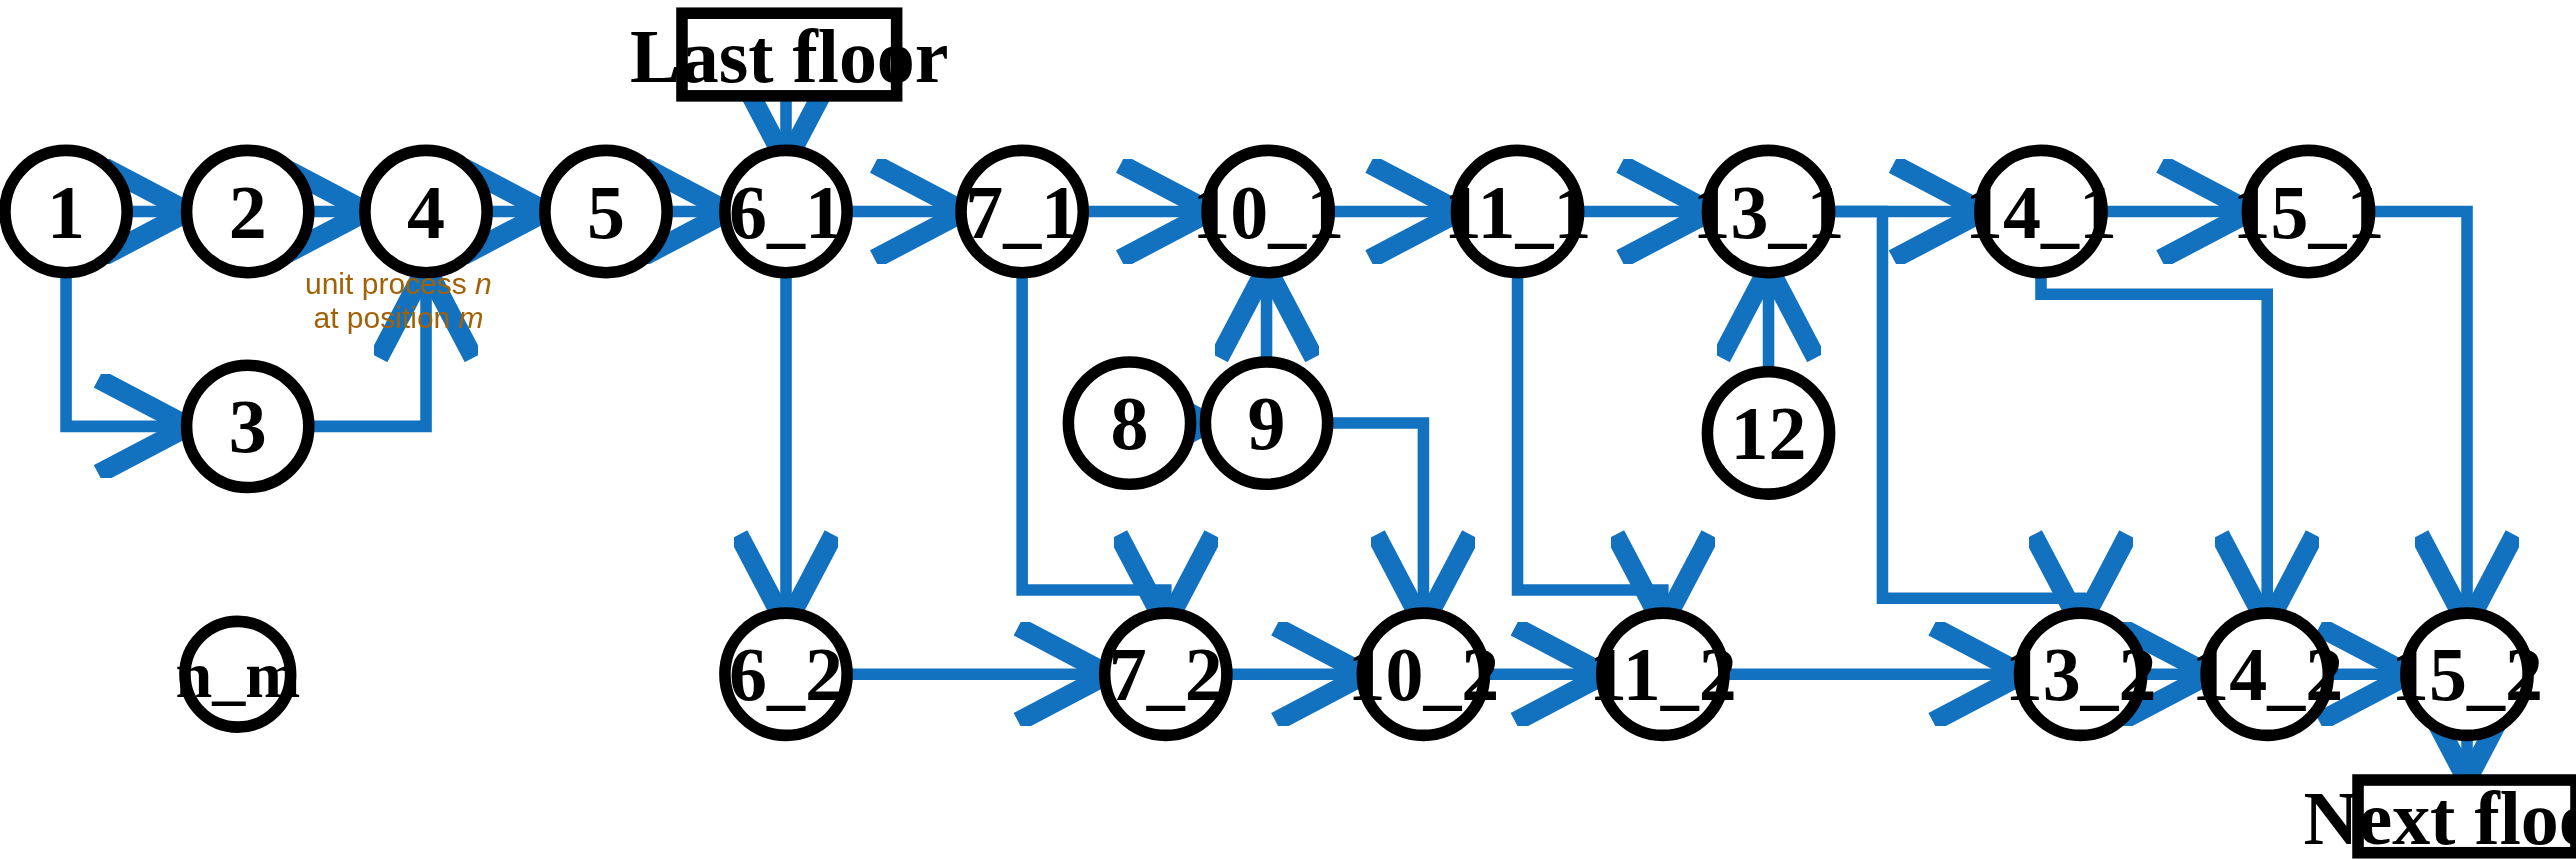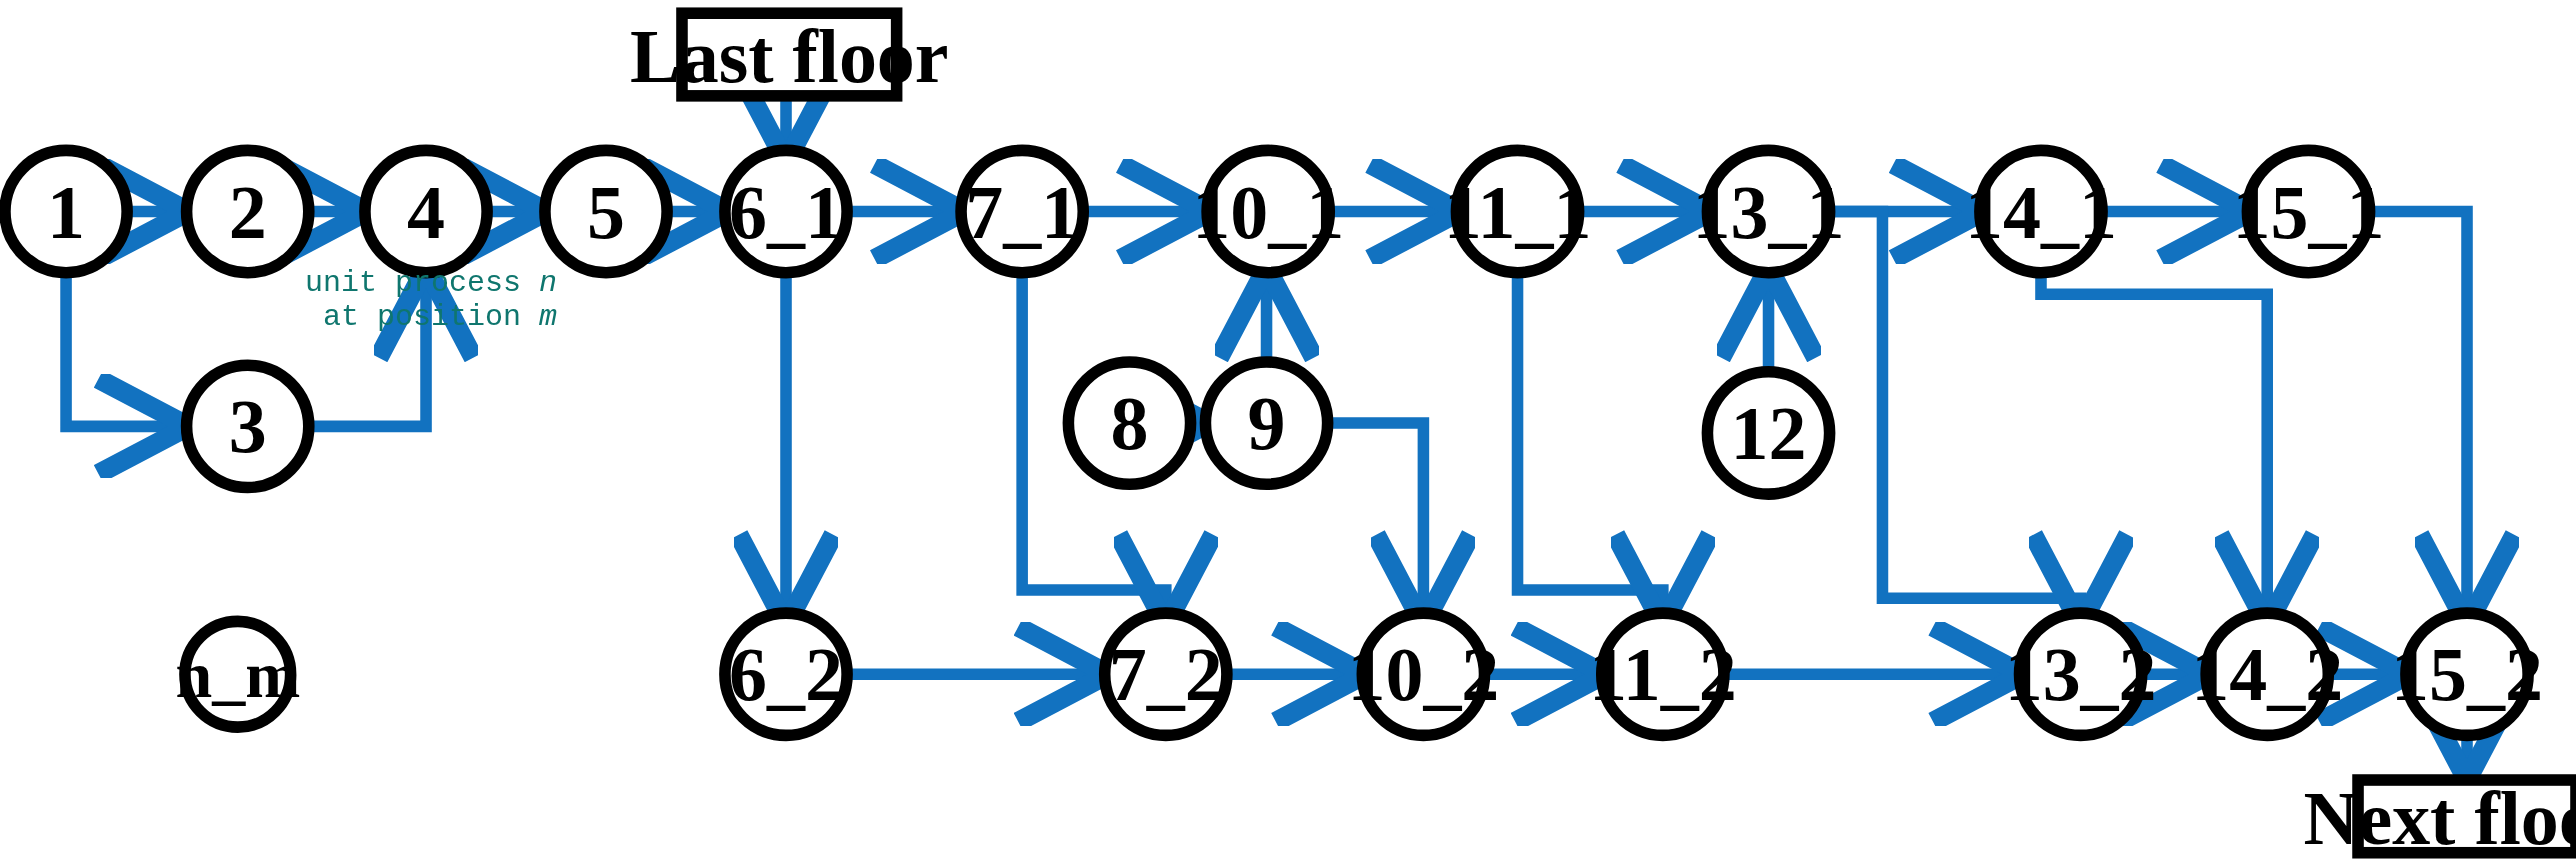--- a/index.html
+++ b/index.html
@@ -2,21 +2,20 @@
 <html style="font-size:11.3px"><head>
 <meta charset="utf-8">
 <style>
   html,body{margin:0;padding:0;background:#ffffff;}
   #stage{
     position:relative;
     width:2576px;height:861px;
     background:#ffffff;
     font-family:"Liberation Serif","DejaVu Serif",serif;
     overflow:hidden;
-    text-align:right;
   }
   svg.layer{position:absolute;left:0;top:0;width:2576px;height:861px;}
   .node-circle{fill:#ffffff;stroke:#000000;stroke-width:7;}
   .node-label{
     font-family:"Liberation Serif","DejaVu Serif",serif;
     font-weight:bold;font-size:46px;fill:#000000;
     text-anchor:middle;dominant-baseline:central;
   }
   .legend-label{
     font-family:"Liberation Serif","DejaVu Serif",serif;
@@ -25,22 +24,22 @@
   }
   .edge{stroke:#1272C0;stroke-width:7;fill:none;stroke-linecap:butt;}
   .floorbox{fill:#ffffff;stroke:#000000;stroke-width:7;}
   .floorbox-label{
     font-family:"Liberation Serif","DejaVu Serif",serif;
     font-weight:bold;font-size:46px;fill:#000000;
     text-anchor:middle;dominant-baseline:central;
   }
   .legend-text{
     position:absolute;
-    font-family:Liberation Mono, monospace;
-    font-size:30px;color:#0f766e;line-height:1.12;
+    font-family:Liberation Sans, sans-serif;
+    font-size:30px;color:#a16207;line-height:1.12;
     white-space:nowrap;
   }
   .legend-text i{font-style:italic;}
 </style>
 </head>
 <body>
 
 <div id="stage">
 
   <svg class="layer" viewBox="0 0 1560 521" preserveAspectRatio="none">

